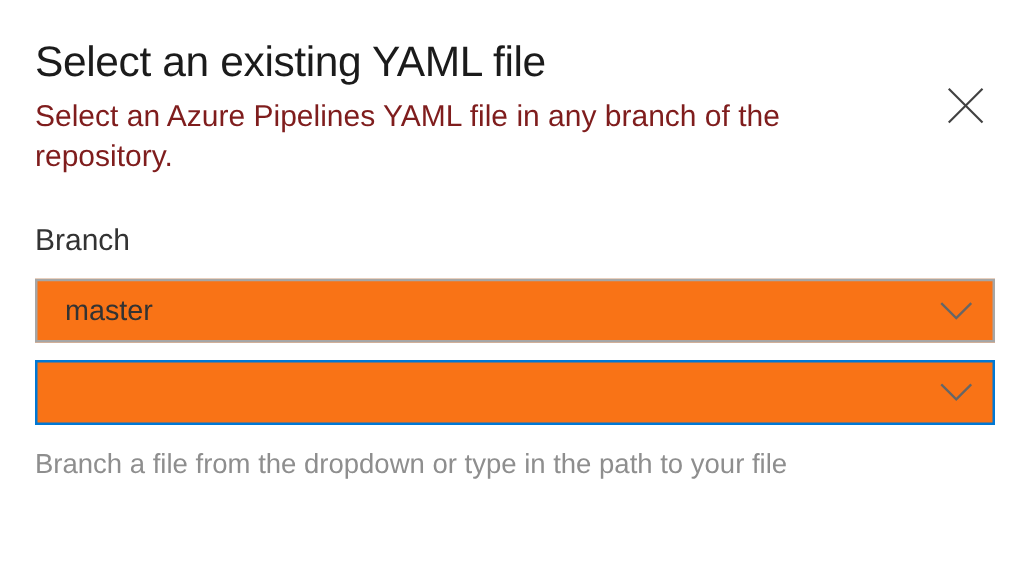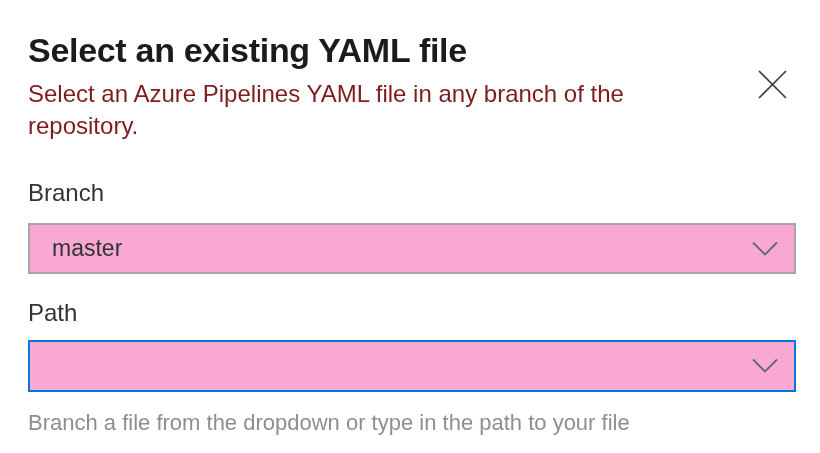--- a/index.html
+++ b/index.html
@@ -11,21 +11,21 @@
     width: 820px;
     height: 453px;
     background: #ffffff;
     padding: 0 24px 0 28px;
   }
 
   .dialog-title {
     margin-top: 30px;
     font-size: 34px;
     line-height: 40px;
-    font-weight: 700;
+    font-weight: 400;
     letter-spacing: -0.3px;
     color: #1b1b1b;
   }
 
   .dialog-subtitle {
     margin-top: 8px;
     font-size: 24px;
     line-height: 32px;
     color: #7f1d1d;
     white-space: pre-line;
@@ -55,21 +55,21 @@
     color: #333333;
   }
   .field-label.path { margin-top: 26px; }
 
   .combo {
     position: relative;
     margin-top: 17px;
     width: 768px;
     height: 51px;
     border: 2px solid #a6a6a6;
-    background: #f9a8d4;
+    background: #f97316;
     display: flex;
     align-items: center;
     cursor: pointer;
   }
   .combo.focused {
     margin-top: 14px;
     height: 52px;
     border-color: #0078d4;
   }
   .combo-text {
@@ -123,21 +123,20 @@
 
   <div class="combo" role="combobox">
     <span class="combo-text">master</span>
     <span class="chevron">
       <svg width="26" height="15" viewBox="0 0 26 15">
         <polyline points="1,1 13,13 25,1" fill="none" stroke="#666666" stroke-width="1.8"></polyline>
       </svg>
     </span>
   </div>
 
-  <label class="field-label path">Path</label>
 
   <div class="combo focused" role="combobox">
     <span class="chevron">
       <svg width="26" height="15" viewBox="0 0 26 15">
         <polyline points="1,1 13,13 25,1" fill="none" stroke="#666666" stroke-width="1.8"></polyline>
       </svg>
     </span>
   </div>
 
   <p class="help-text">Branch a file from the dropdown or type in the path to your file</p>

